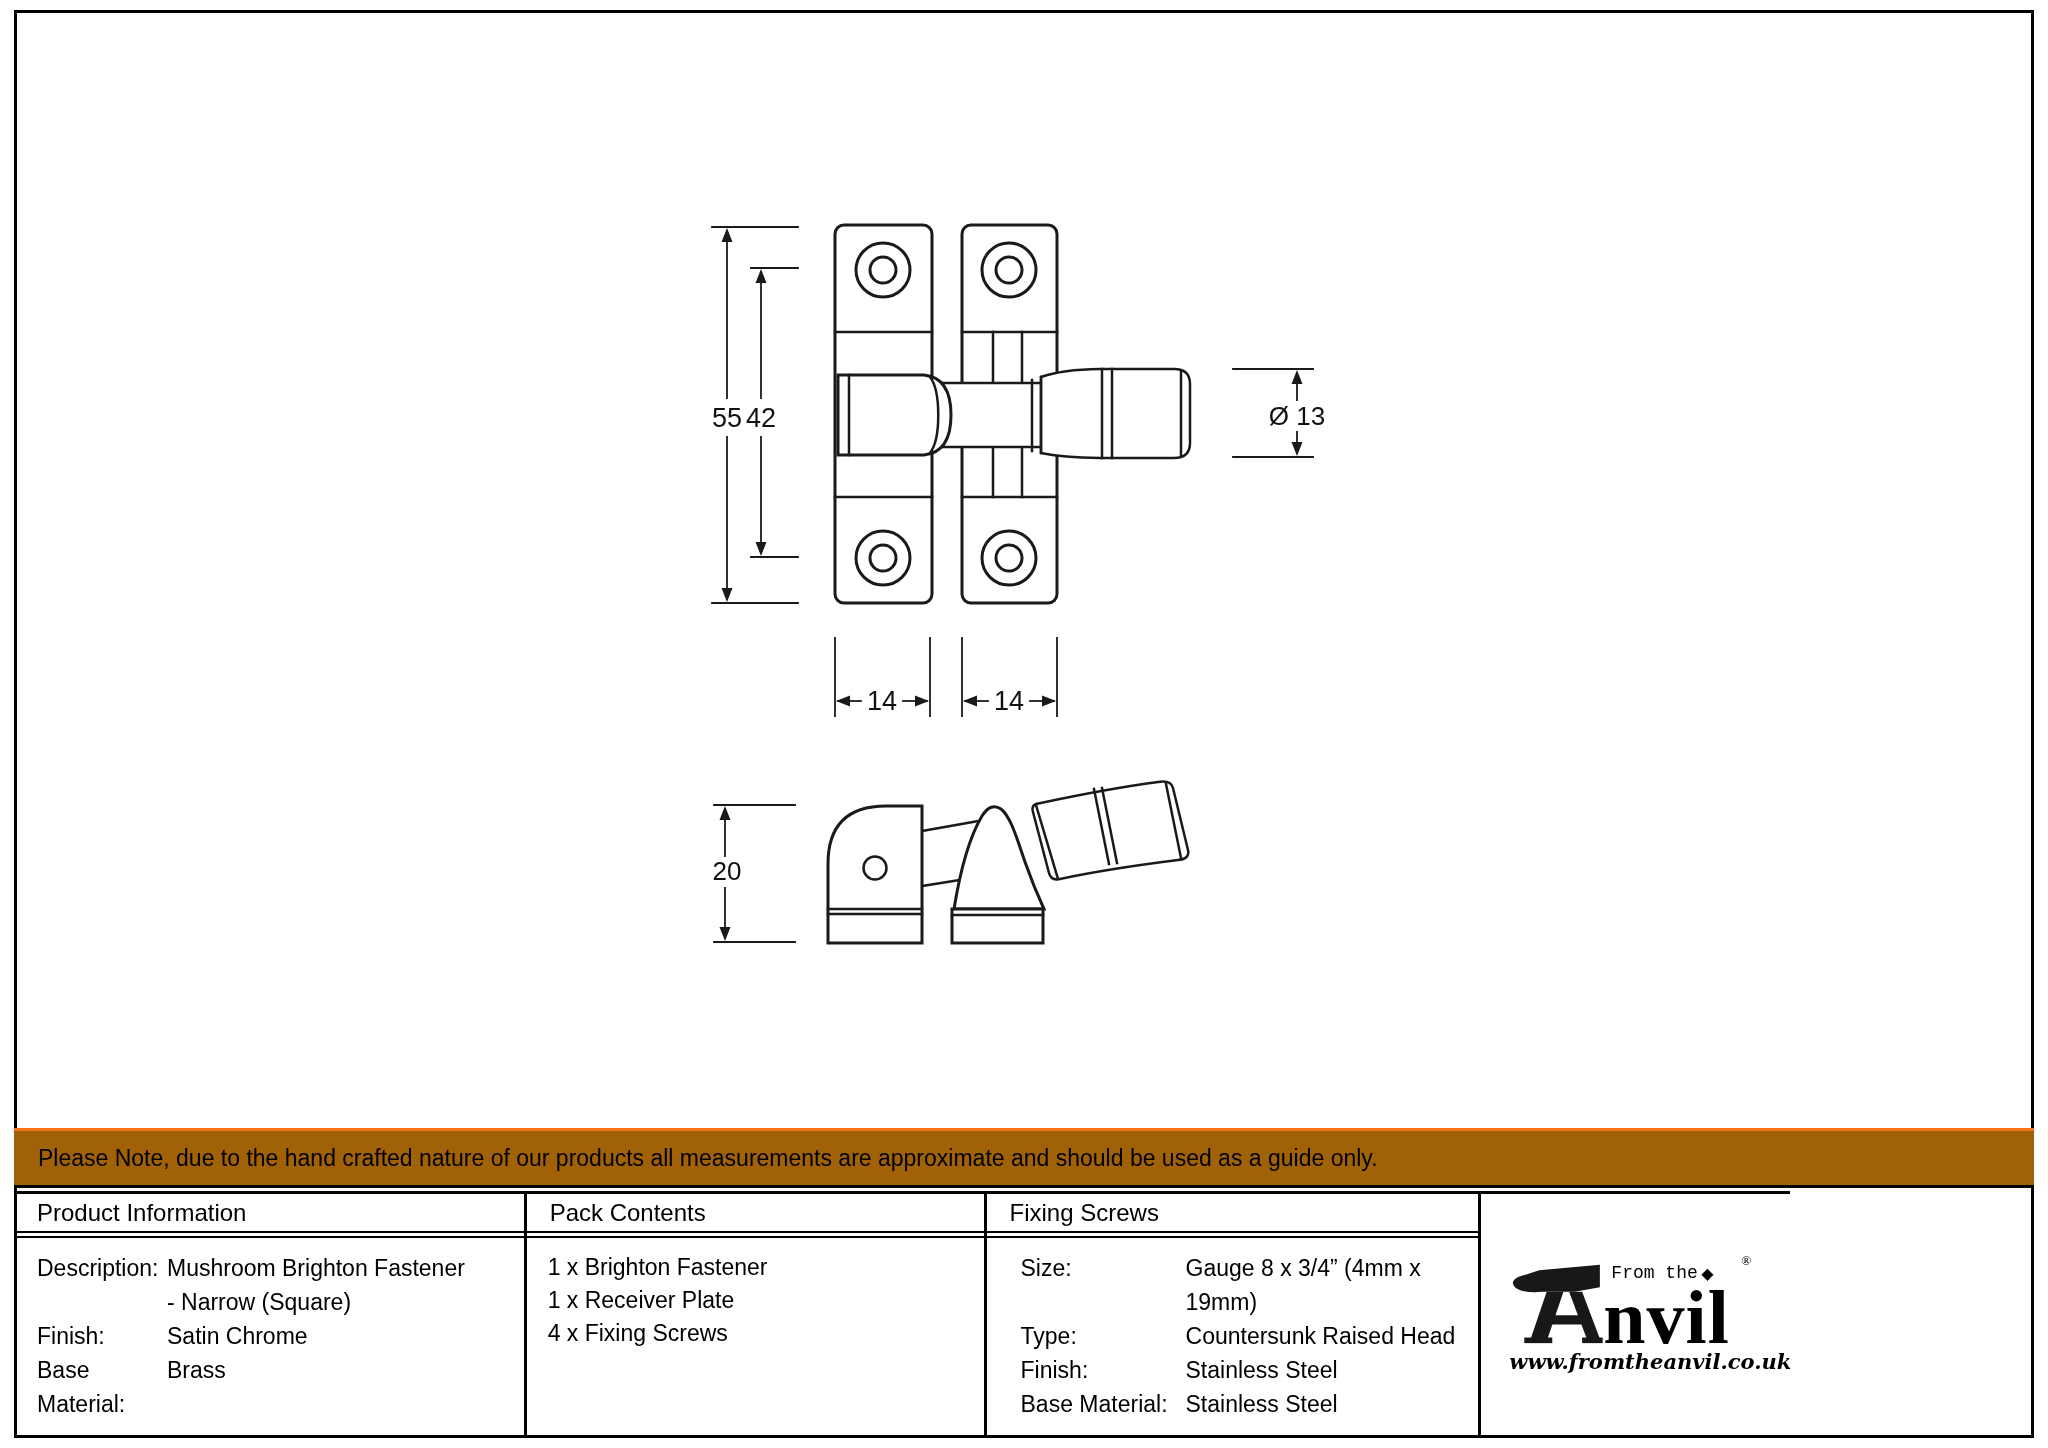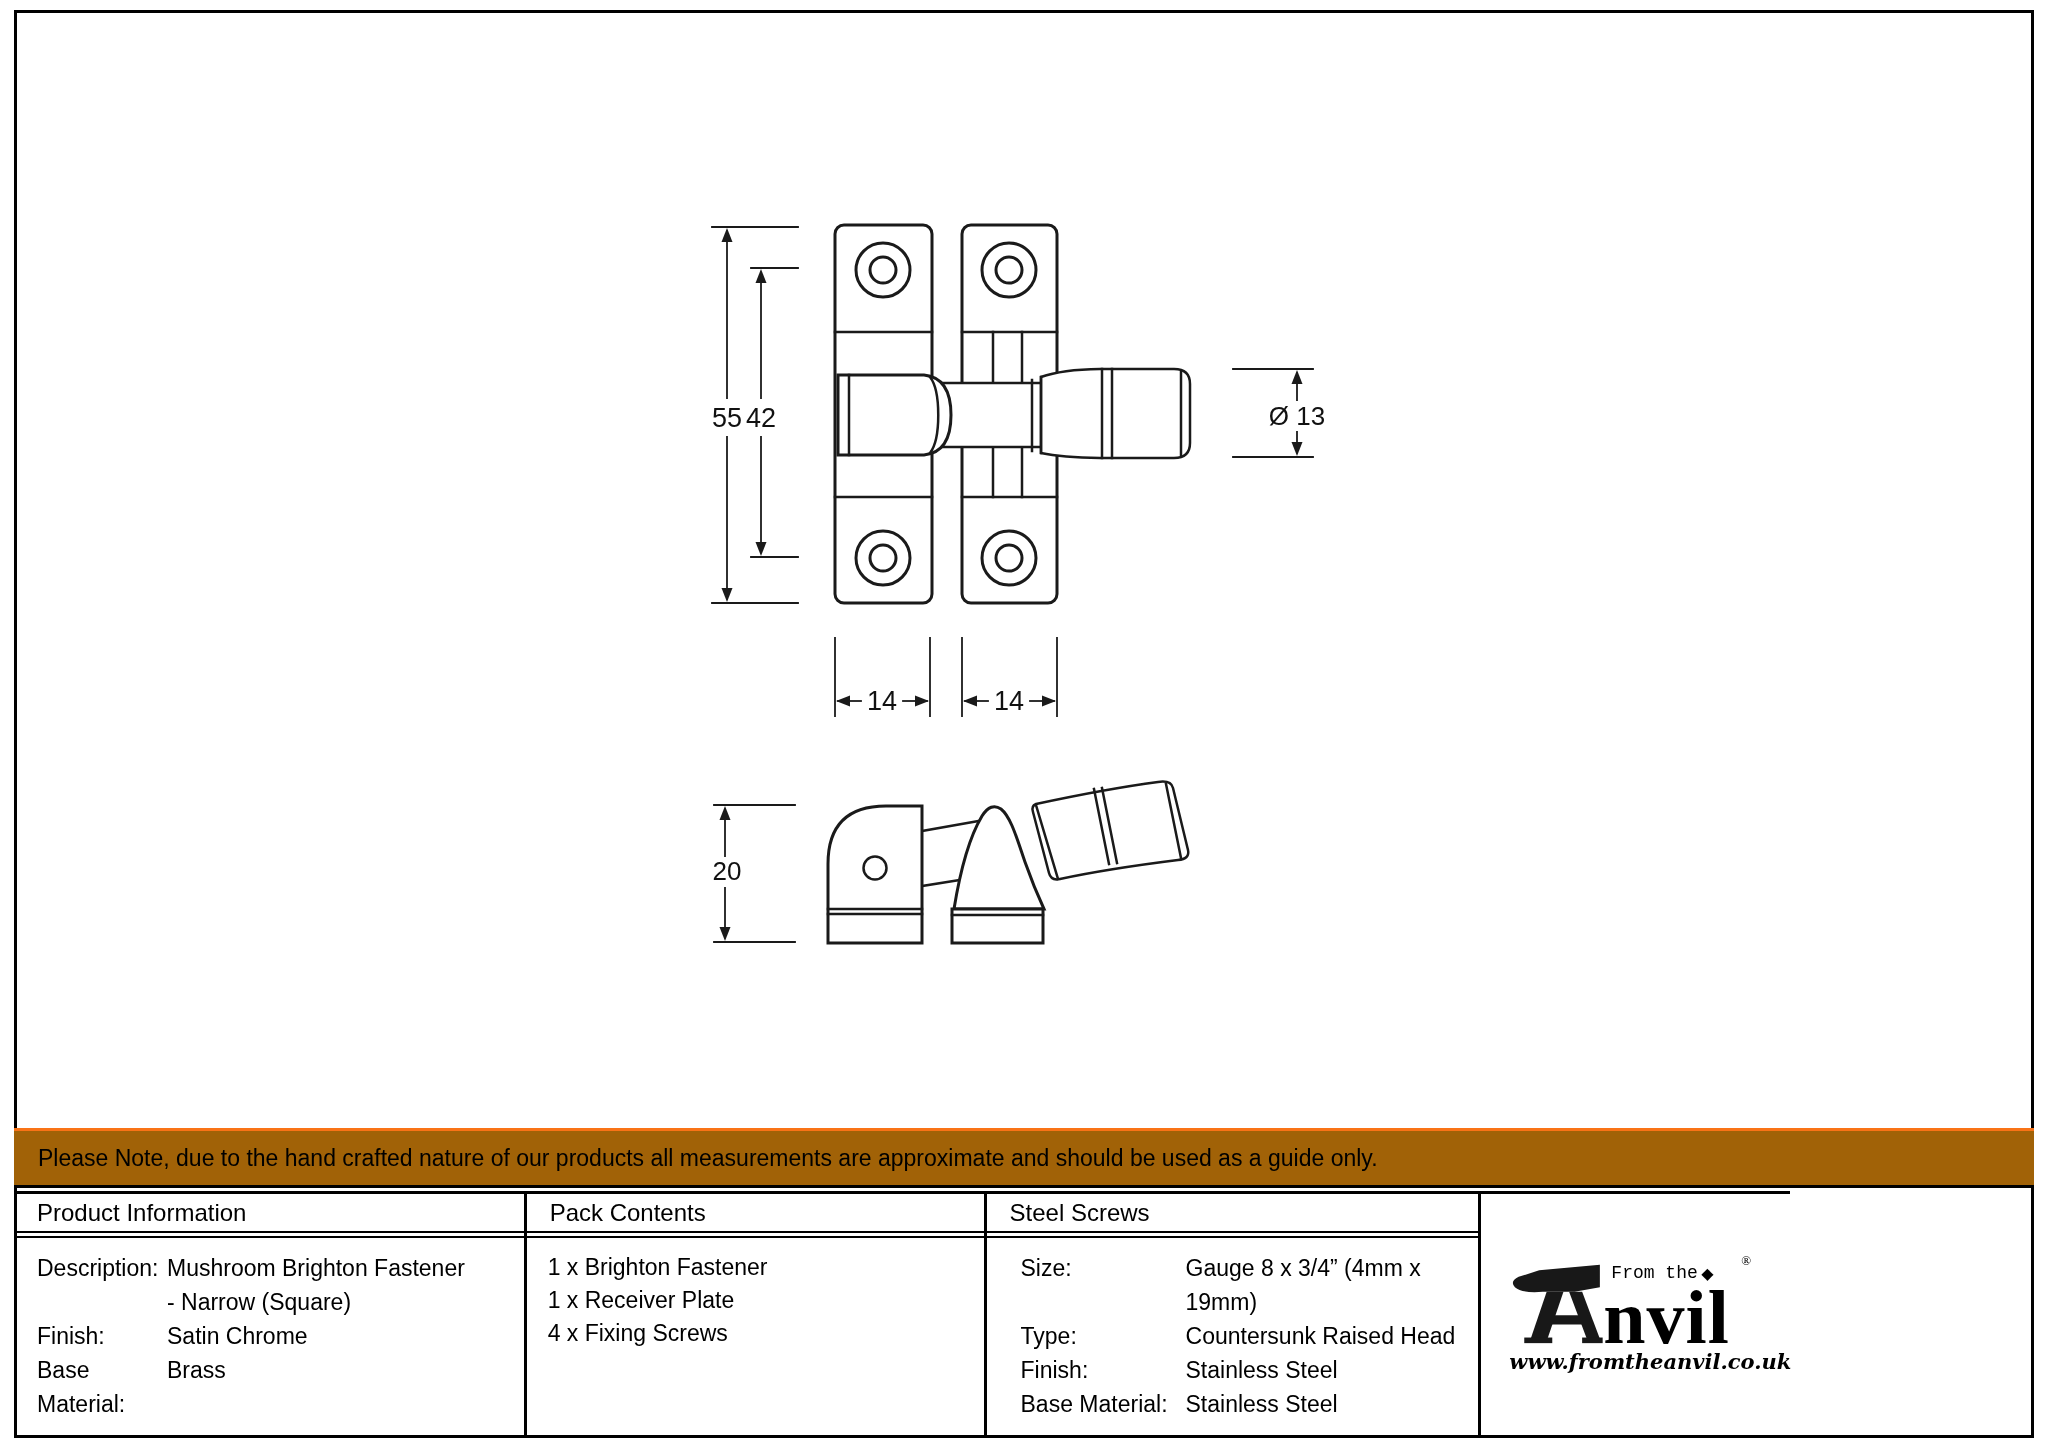--- a/index.html
+++ b/index.html
@@ -197,21 +197,21 @@
     <div class="col-header">Pack Contents</div>
     <div class="col-gap"></div>
     <div class="col-body">
       <div class="pc-item">1 x Brighton Fastener</div>
       <div class="pc-item">1 x Receiver Plate</div>
       <div class="pc-item">4 x Fixing Screws</div>
     </div>
   </div>
 
   <div class="col fs" style="width:562px;">
-    <div class="col-header">Steel Screws</div>
+    <div class="col-header">Fixing Screws</div>
     <div class="col-gap"></div>
     <div class="col-body">
       <div class="kv-row">
         <span class="kv-label">Size:</span>
         <span>Gauge 8 x 3/4” (4mm x 19mm)</span>
       </div>
       <div class="kv-row">
         <span class="kv-label">Type:</span>
         <span>Countersunk Raised Head</span>
       </div>

